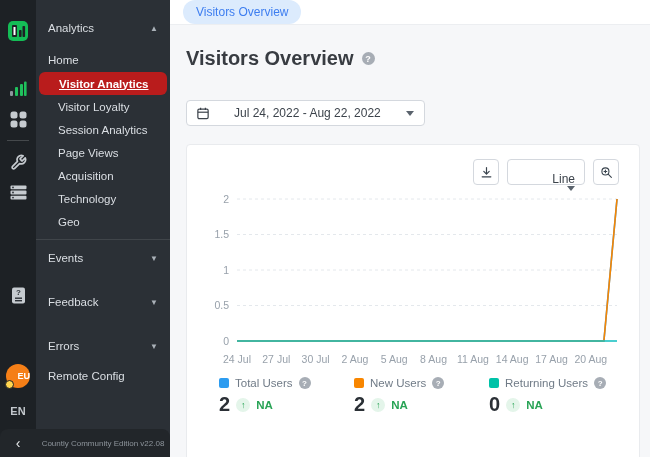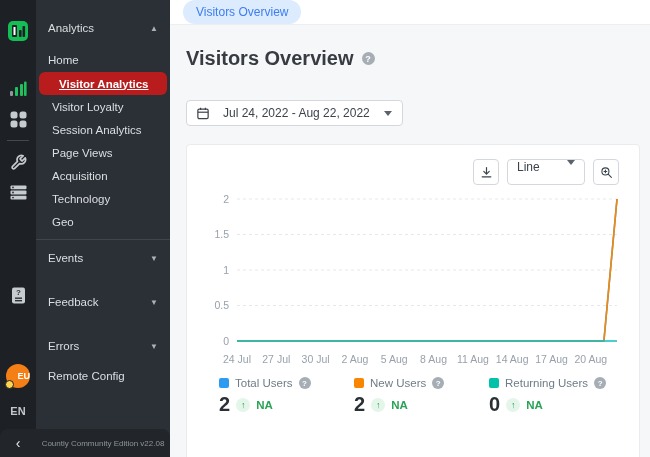--- a/index.html
+++ b/index.html
@@ -25,21 +25,21 @@
   .app-thumb { width:24px; height:24px; border-radius:6px; background:#d9dde2;
     background-image:radial-gradient(#b9bec5 1px, transparent 1px); background-size:5px 5px; background-position:2px 2px; }
   .app-name { color:#fff; font-size:11.5px; font-weight:600; line-height:1.2; }
   .app-type { color:#9aa1a9; font-size:9px; }
   .nav { margin-top:8px; }
   .nav-item { height:24px; display:flex; align-items:center; color:#dbdfe4; font-size:11.5px;
     padding:0 12px; cursor:pointer; }
   .nav-head { justify-content:space-between; margin-top:8px; }
   .chev { color:#aab1b8; font-size:8px; }
   .sub-item { height:23px; display:flex; align-items:center; color:#dbdfe4; font-size:11.5px;
-    padding-left:16px; cursor:pointer; }
+    padding-left:22px; cursor:pointer; }
   .sub-item.active { background:#b91c1c; border-radius:6px; margin:0 3px; padding-left:20px;
     color:#fff; font-weight:600;text-decoration:underline; }
   .nav-divider { height:1px; background:rgba(255,255,255,.10); margin:6px 0; }
   .gap20 { height:20px; } .gap6 { height:6px; }
   .side-footer { position:absolute; left:0; bottom:0; width:170px; height:28px; background:#22262a;
     display:flex; align-items:center; border-radius:8px 8px 0 0; }
   .collapse { width:36px; text-align:center; color:#e8eaec; font-size:14px; cursor:pointer; line-height:28px; }
   .version { flex:1; text-align:center; color:#8d949b; font-size:8px; }
 
   
@@ -47,34 +47,34 @@
   .topbar { height:44px; background:#fff; border-bottom:1px solid #eceef1; display:flex; align-items:center; padding-left:13px; }
   .chip { background:#dcebfd; color:#3e7ef0; font-size:12px; font-weight:500; border-radius:14px;
     padding:5px 13px; cursor:pointer; }
   .content { padding:0 16px; }
   .title-row { margin-top:22px; display:flex; align-items:center; gap:8px; }
   .page-title { font-size:20px; font-weight:700; color:#383c42; }
   .help { width:13px; height:13px; border-radius:50%; background:#a7adb5; color:#fff; font-size:9px;
     font-weight:bold; display:inline-flex; align-items:center; justify-content:center; flex-shrink:0; }
   .help.sm { width:12px; height:12px; font-size:8px; }
   .date-row { margin-top:30px; }
-  .date-picker { display:inline-flex; align-items:center; gap:14px; background:#fff;
+  .date-picker { display:inline-flex; align-items:center; gap:25px; background:#fff;
     border:1px solid #d4d8de; border-radius:4px; height:26px; padding:0 10px; font-size:12px;
     color:#3c434b; font-weight:500; cursor:pointer; }
   .caret { width:0; height:0; border-left:4px solid transparent; border-right:4px solid transparent;
     border-top:5px solid #5a636d; }
 
   .card { margin-top:18px; background:#fff; border:1px solid #e9ebee; border-radius:4px;
     padding:14px 20px; height:320px; }
   .chart-toolbar { display:flex; justify-content:flex-end; gap:8px; }
   .tool-btn { width:26px; height:26px; background:#fff; border:1px solid #d4d8de; border-radius:4px;
     display:flex; align-items:center; justify-content:center; cursor:pointer; }
   .type-select { width:78px; height:26px; background:#fff; border:1px solid #d4d8de; border-radius:4px;
-    display:flex; align-items:flex-start; justify-content:space-between; padding:0 9px; font-size:12px;
-    color:#3c434b; cursor:pointer; }
+    display:flex; align-items:flex-end; justify-content:space-between; padding:12px 9px; font-size:12px;
+    color:#3c434b; cursor:pointer;flex-direction:column; }
   .chart-wrap { margin-top:4px; }
   .tick { fill:#98a1ab; font-size:10.5px; font-family:"Liberation Sans",sans-serif; }
 
   .legend { display:flex; gap:32px; padding-left:12px; }
   .legend-item { min-width:103px; }
   .legend-top { display:flex; align-items:center; gap:6px; }
   .swatch { width:10px; height:10px; border-radius:2px; background:#ccc; }
   .legend-label { font-size:11.5px; color:#707b87; }
   .legend-bottom { display:flex; align-items:center; gap:6px; margin-top:4px; }
   .legend-value { font-size:20px; font-weight:600; color:#2b3036; }

